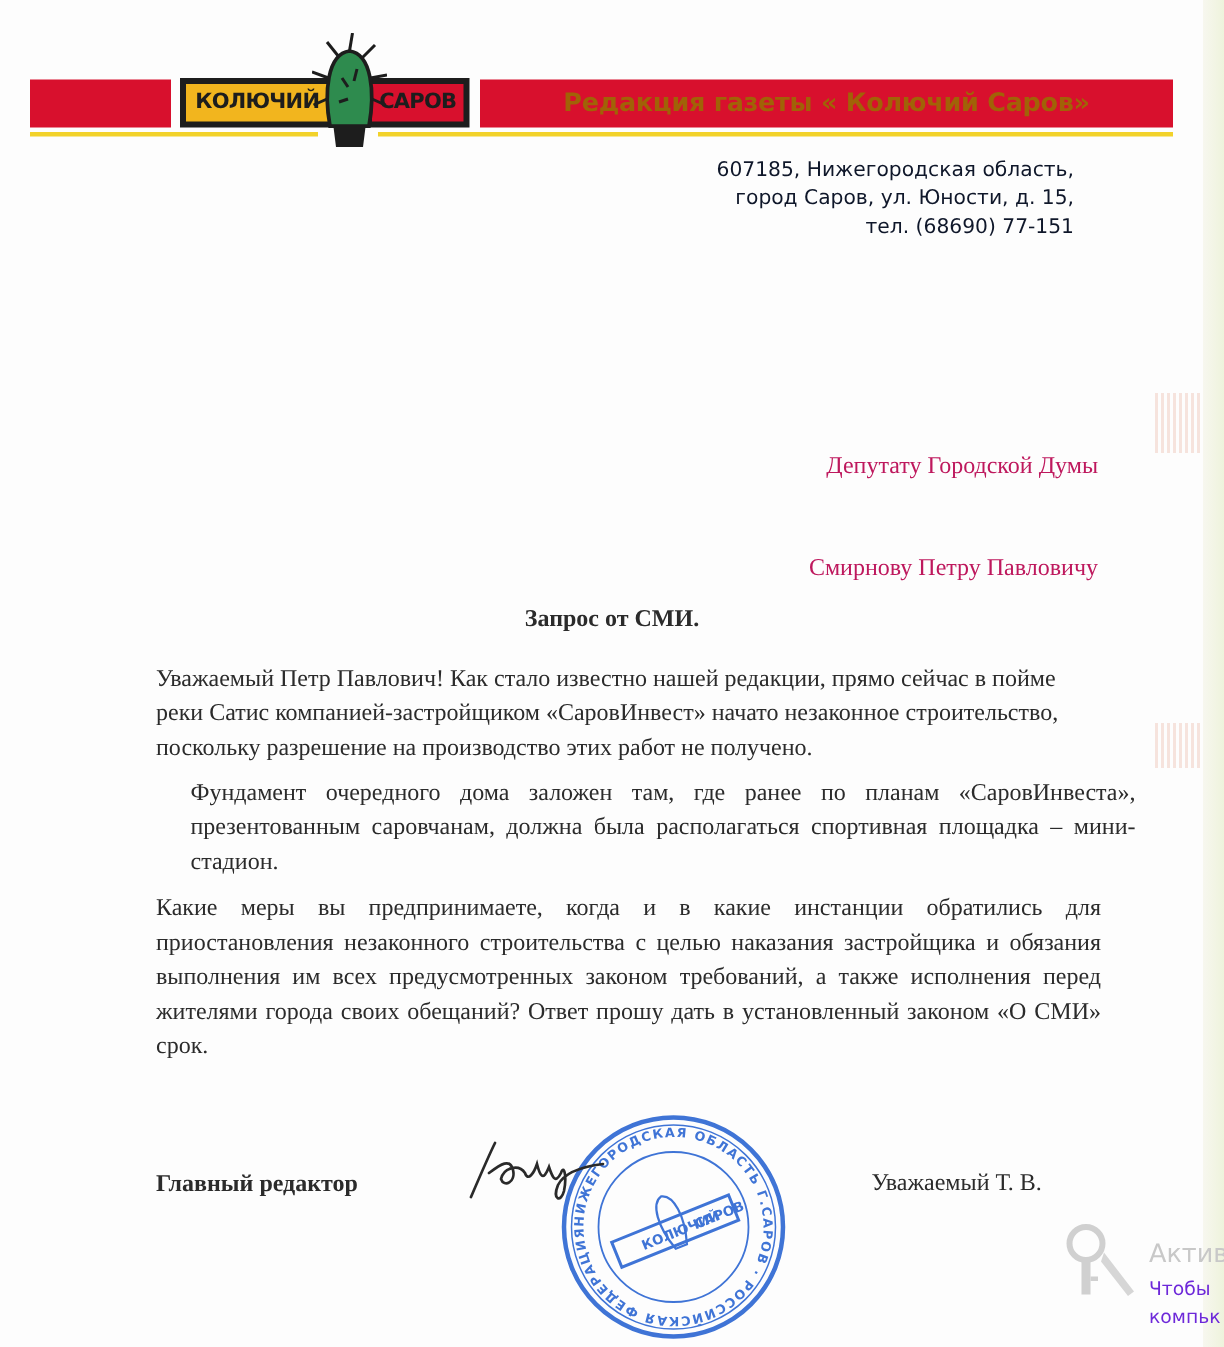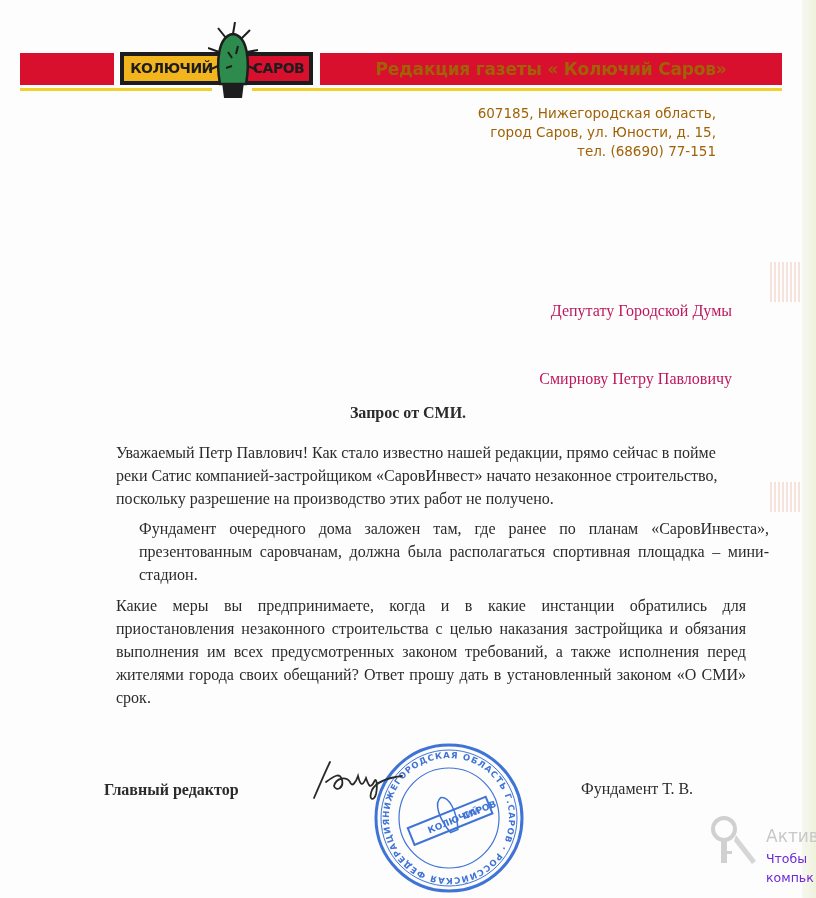--- a/index.html
+++ b/index.html
@@ -15,28 +15,28 @@
   .yline-right { position:absolute; left:252px; top:88px; width:530px; height:3px; background:#f2d22a; }
 
   .logo-box { position:absolute; left:120px; top:52px; width:193px; height:33px; background:#1d1d1d; }
   .logo-yellow { position:absolute; left:124px; top:56px; width:95px; height:25px; background:#f2b51e; }
   .logo-red { position:absolute; left:248px; top:56px; width:61px; height:25px; background:#d8102d; }
   .logo-text-l { position:absolute; left:124px; top:56px; width:95px; height:25px; line-height:25px; text-align:center; font-family:"DejaVu Sans", sans-serif; font-weight:bold; font-size:14px; color:#1d1d1d; letter-spacing:-0.5px; }
   .logo-text-r { position:absolute; left:248px; top:56px; width:61px; height:25px; line-height:25px; text-align:center; font-family:"DejaVu Sans", sans-serif; font-weight:bold; font-size:14px; color:#1d1d1d; letter-spacing:-0.5px; }
   .cactus { position:absolute; left:208px; top:22px; width:50px; height:76px; }
 
   
-  .addr { position:absolute; right:100px; top:104px; text-align:right; font-family:"DejaVu Sans", sans-serif; font-size:13.5px; line-height:19px; color:#a16207; }
+  .addr { position:absolute; right:100px; top:104px; text-align:right; font-family:"DejaVu Sans", sans-serif; font-size:13.5px; line-height:19px; color:#0f172a; }
 
   .recipient { position:absolute; right:84px; text-align:right; font-size:16px; color:#be185d; }
   .r1 { top:302px; } .r2 { top:336px; } .r3 { top:370px; }
 
   .subject { position:absolute; left:0; width:816px; top:404px; text-align:center; font-size:16px;font-weight:bold; }
 
-  .para { position:absolute; left:116px; width:630px; font-size:16px; line-height:23px; text-align:justify; }
+  .para { position:absolute; left:104px; width:630px; font-size:16px; line-height:23px; text-align:justify; }
   .p1 { top:441px; text-align:left; }
   .p2 { top:517px;margin-left:23px; }
   .p3 { top:594px; }
 
   .sig-label { position:absolute; left:104px; top:781px; font-size:16px;font-weight:bold; }
   .sig-name { position:absolute; left:581px; top:780px; font-size:16px; }
   .signature { position:absolute; left:306px; top:754px; width:100px; height:50px; }
   .stamp { position:absolute; left:373px; top:742px; width:152px; height:152px; }
 
   .watermark-key { position:absolute; left:708px; top:815px; width:52px; height:52px; }
@@ -115,21 +115,21 @@
       <text x="52" y="83" font-family="DejaVu Sans, sans-serif" font-size="9" font-weight="bold" fill="#3f74d6">КОЛЮЧИЙ</text>
       <text x="90" y="83" font-family="DejaVu Sans, sans-serif" font-size="9" font-weight="bold" fill="#3f74d6">САРОВ</text>
       <path d="M72 90 C66 72 68 56 76 54 C84 56 86 72 80 90 Z" fill="none" stroke="#3f74d6" stroke-width="1.5"></path>
     </g>
   </svg>
 
   <svg class="signature" viewBox="0 0 100 50">
     <path d="M8 44 C14 30 20 16 24 8 M20 28 C28 22 34 18 36 26 C38 34 30 38 28 32 C30 24 40 22 44 28 C46 34 50 28 52 22 C54 30 56 34 60 24 C62 30 64 36 68 28 C70 22 72 30 70 40 C68 48 62 46 66 36 C70 28 80 24 96 22" fill="none" stroke="#2a2a2a" stroke-width="1.8" stroke-linecap="round"></path>
   </svg>
 
-  <div class="sig-name">Фундамент Т. В.</div>
+  <div class="sig-name">Уважаемый Т. В.</div>
 
   <svg class="watermark-key" viewBox="0 0 52 52">
     <circle cx="16" cy="14" r="11" fill="none" stroke="#d0d0d0" stroke-width="4"></circle>
     <rect x="13" y="24" width="6" height="24" fill="#d0d0d0"></rect>
     <rect x="19" y="36" width="5" height="3" fill="#d0d0d0"></rect>
     <path d="M28 20 L48 46 L44 49 L26 26 Z" fill="#d6d6d6"></path>
   </svg>
   <div class="wm-title">Актив</div>
   <div class="wm-line wm1">Чтобы</div>
   <div class="wm-line wm2">компьк</div>

